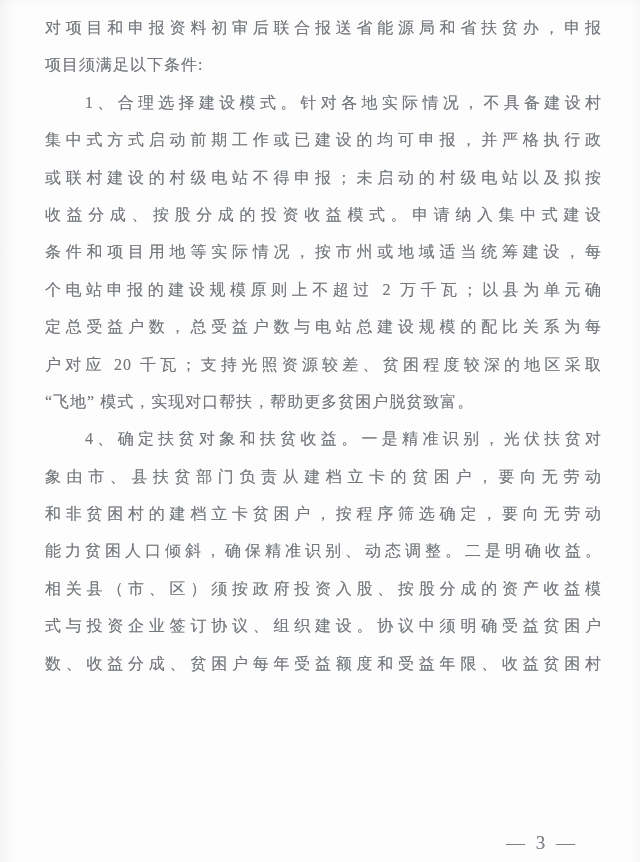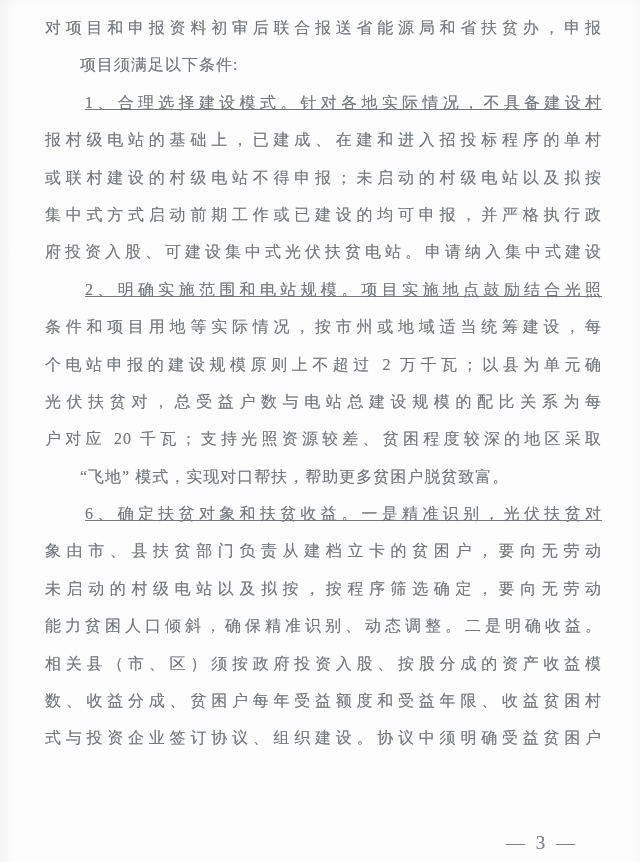--- a/index.html
+++ b/index.html
@@ -38,22 +38,22 @@
     height: 37.4px;
     overflow: hidden;
     color: #75797e;
     letter-spacing: 1px;
     text-align: justify;
     text-align-last: justify;
     text-justify: inter-character;
     word-break: break-all;
     text-shadow: 0 0 0.6px rgba(117,121,126,0.55);
   }
-  .line.ind { padding-left: 40px; text-decoration: underline; }
-  .line.end { text-align-last: left; margin-left: 35px; }
+  .line.ind { padding-left: 40px; }
+  .line.end { text-align-last: left; }
   .page-number {
     position: absolute;
     top: 831px;
     right: 62px;
     font-size: 19px;
     line-height: 24px;
     letter-spacing: 3px;
     color: #7b7f84;
     text-shadow: 0 0 0.6px rgba(123,127,132,0.5);
   }
@@ -64,41 +64,39 @@
 <div class="page">
   <div class="text-block">
 
     <div>
       <div class="line">对项目和申报资料初审后联合报送省能源局和省扶贫办，申报</div>
       <div class="line end">项目须满足以下条件:</div>
     </div>
 
     <div>
       <div class="line ind">1、合理选择建设模式。针对各地实际情况，不具备建设村</div>
-      <div class="line">报村级电站的基础上，已建成、在建和进入招投标程序的单村</div>
+      <div class="line">集中式方式启动前期工作或已建设的均可申报，并严格执行政</div>
       <div class="line">或联村建设的村级电站不得申报；未启动的村级电站以及拟按</div>
-      <div class="line">集中式方式启动前期工作或已建设的均可申报，并严格执行政</div>
-      <div class="line">府投资入股、可建设集中式光伏扶贫电站。申请纳入集中式建设</div>
+      <div class="line">收益分成、按股分成的投资收益模式。申请纳入集中式建设</div>
     </div>
 
     <div>
-      <div class="line ind">2、明确实施范围和电站规模。项目实施地点鼓励结合光照</div>
       <div class="line">条件和项目用地等实际情况，按市州或地域适当统筹建设，每</div>
       <div class="line">个电站申报的建设规模原则上不超过 2 万千瓦；以县为单元确</div>
-      <div class="line">光伏扶贫对，总受益户数与电站总建设规模的配比关系为每</div>
+      <div class="line">定总受益户数，总受益户数与电站总建设规模的配比关系为每</div>
       <div class="line">户对应 20 千瓦；支持光照资源较差、贫困程度较深的地区采取</div>
       <div class="line end">“飞地” 模式，实现对口帮扶，帮助更多贫困户脱贫致富。</div>
     </div>
 
     <div>
-      <div class="line ind">6、确定扶贫对象和扶贫收益。一是精准识别，光伏扶贫对</div>
+      <div class="line ind">4、确定扶贫对象和扶贫收益。一是精准识别，光伏扶贫对</div>
       <div class="line">象由市、县扶贫部门负责从建档立卡的贫困户，要向无劳动</div>
-      <div class="line">未启动的村级电站以及拟按，按程序筛选确定，要向无劳动</div>
+      <div class="line">和非贫困村的建档立卡贫困户，按程序筛选确定，要向无劳动</div>
       <div class="line">能力贫困人口倾斜，确保精准识别、动态调整。二是明确收益。</div>
       <div class="line">相关县（市、区）须按政府投资入股、按股分成的资产收益模</div>
+      <div class="line">式与投资企业签订协议、组织建设。协议中须明确受益贫困户</div>
       <div class="line">数、收益分成、贫困户每年受益额度和受益年限、收益贫困村</div>
-      <div class="line">式与投资企业签订协议、组织建设。协议中须明确受益贫困户</div>
     </div>
 
   </div>
 
   <div class="page-number">— 3 —</div>
 </div>
 
 </body></html>

